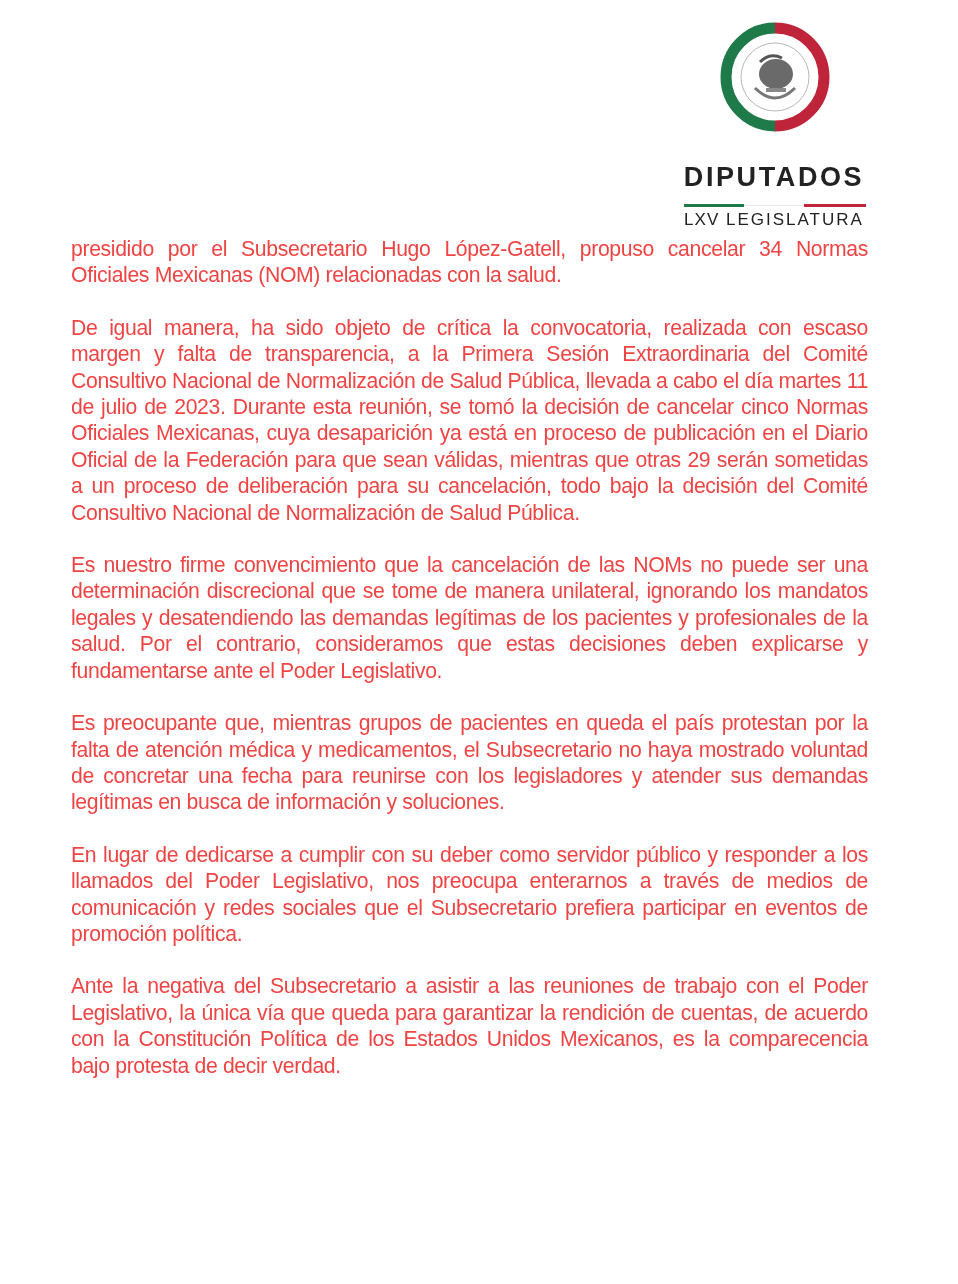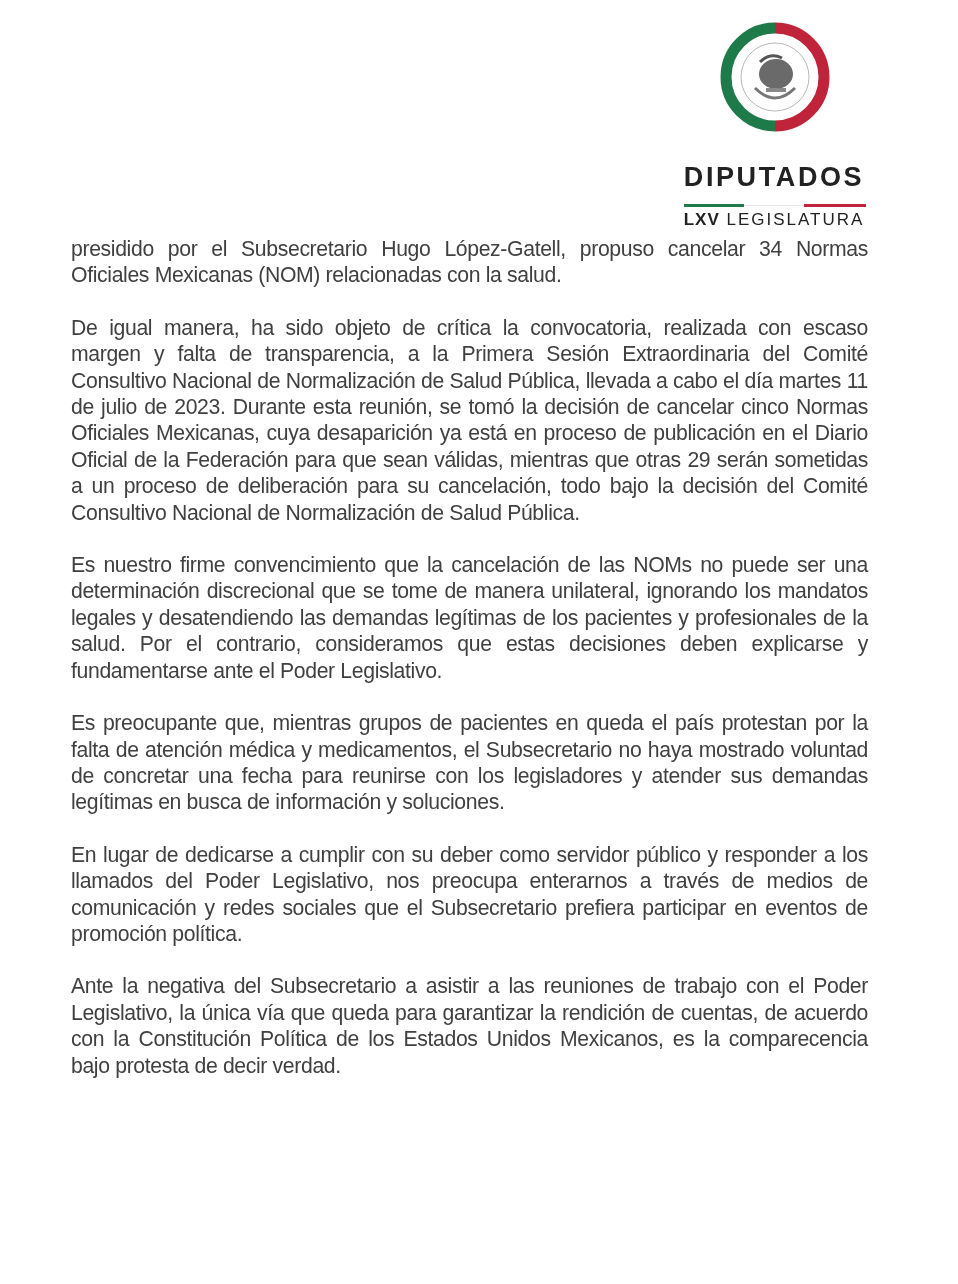--- a/index.html
+++ b/index.html
@@ -10,25 +10,25 @@
   .camara { position: absolute; left: 0; top: 128px; width: 185px; font-size: 17px; letter-spacing: 9.5px;
             color: #333; text-align: center; }
   .diputados { position: absolute; left: 0; top: 144px; width: 188px; font-size: 27px; font-weight: bold;
                letter-spacing: 2.6px; color: #222; text-align: center; }
   .rule { position: absolute; top: 186px; height: 3px; }
   .rule.g { left: 4px; width: 60px; background: #1f7a4a; }
   .rule.w { left: 64px; width: 60px; background: #e8e8e8; height: 1px; top: 187px; }
   .rule.r { left: 124px; width: 62px; background: #c0243a; }
   .legis { position: absolute; left: 0; top: 192px; width: 188px; font-size: 17px; letter-spacing: 2px;
            color: #222; text-align: center; white-space: nowrap; }
-  .legis b { font-weight: bold; letter-spacing: 1px; }
+  .legis b { font-weight: normal; letter-spacing: 1px; }
 
   .body { position: absolute; left: 71px; top: 236px; width: 797px; }
   .para { margin: 0 0 26px 0; font-size: 21.2px; line-height: 26.4px; text-align: justify;
-          text-align-last: left; color: #404040; letter-spacing: -0.35px; }
+          text-align-last: left; color: #ef4444; letter-spacing: -0.35px; }
 </style>
 </head>
 <body>
 
 <div class="logo">
   <svg class="seal" viewBox="0 0 110 110">
     <path d="M55 6 A49 49 0 0 0 55 104" fill="none" stroke="#1f7a4a" stroke-width="11"></path>
     <path d="M55 6 A49 49 0 0 1 55 104" fill="none" stroke="#c0243a" stroke-width="11"></path>
     <circle cx="55" cy="55" r="37" fill="#fff"></circle>
     <circle cx="55" cy="55" r="34" fill="none" stroke="#888" stroke-width="0.6"></circle>

